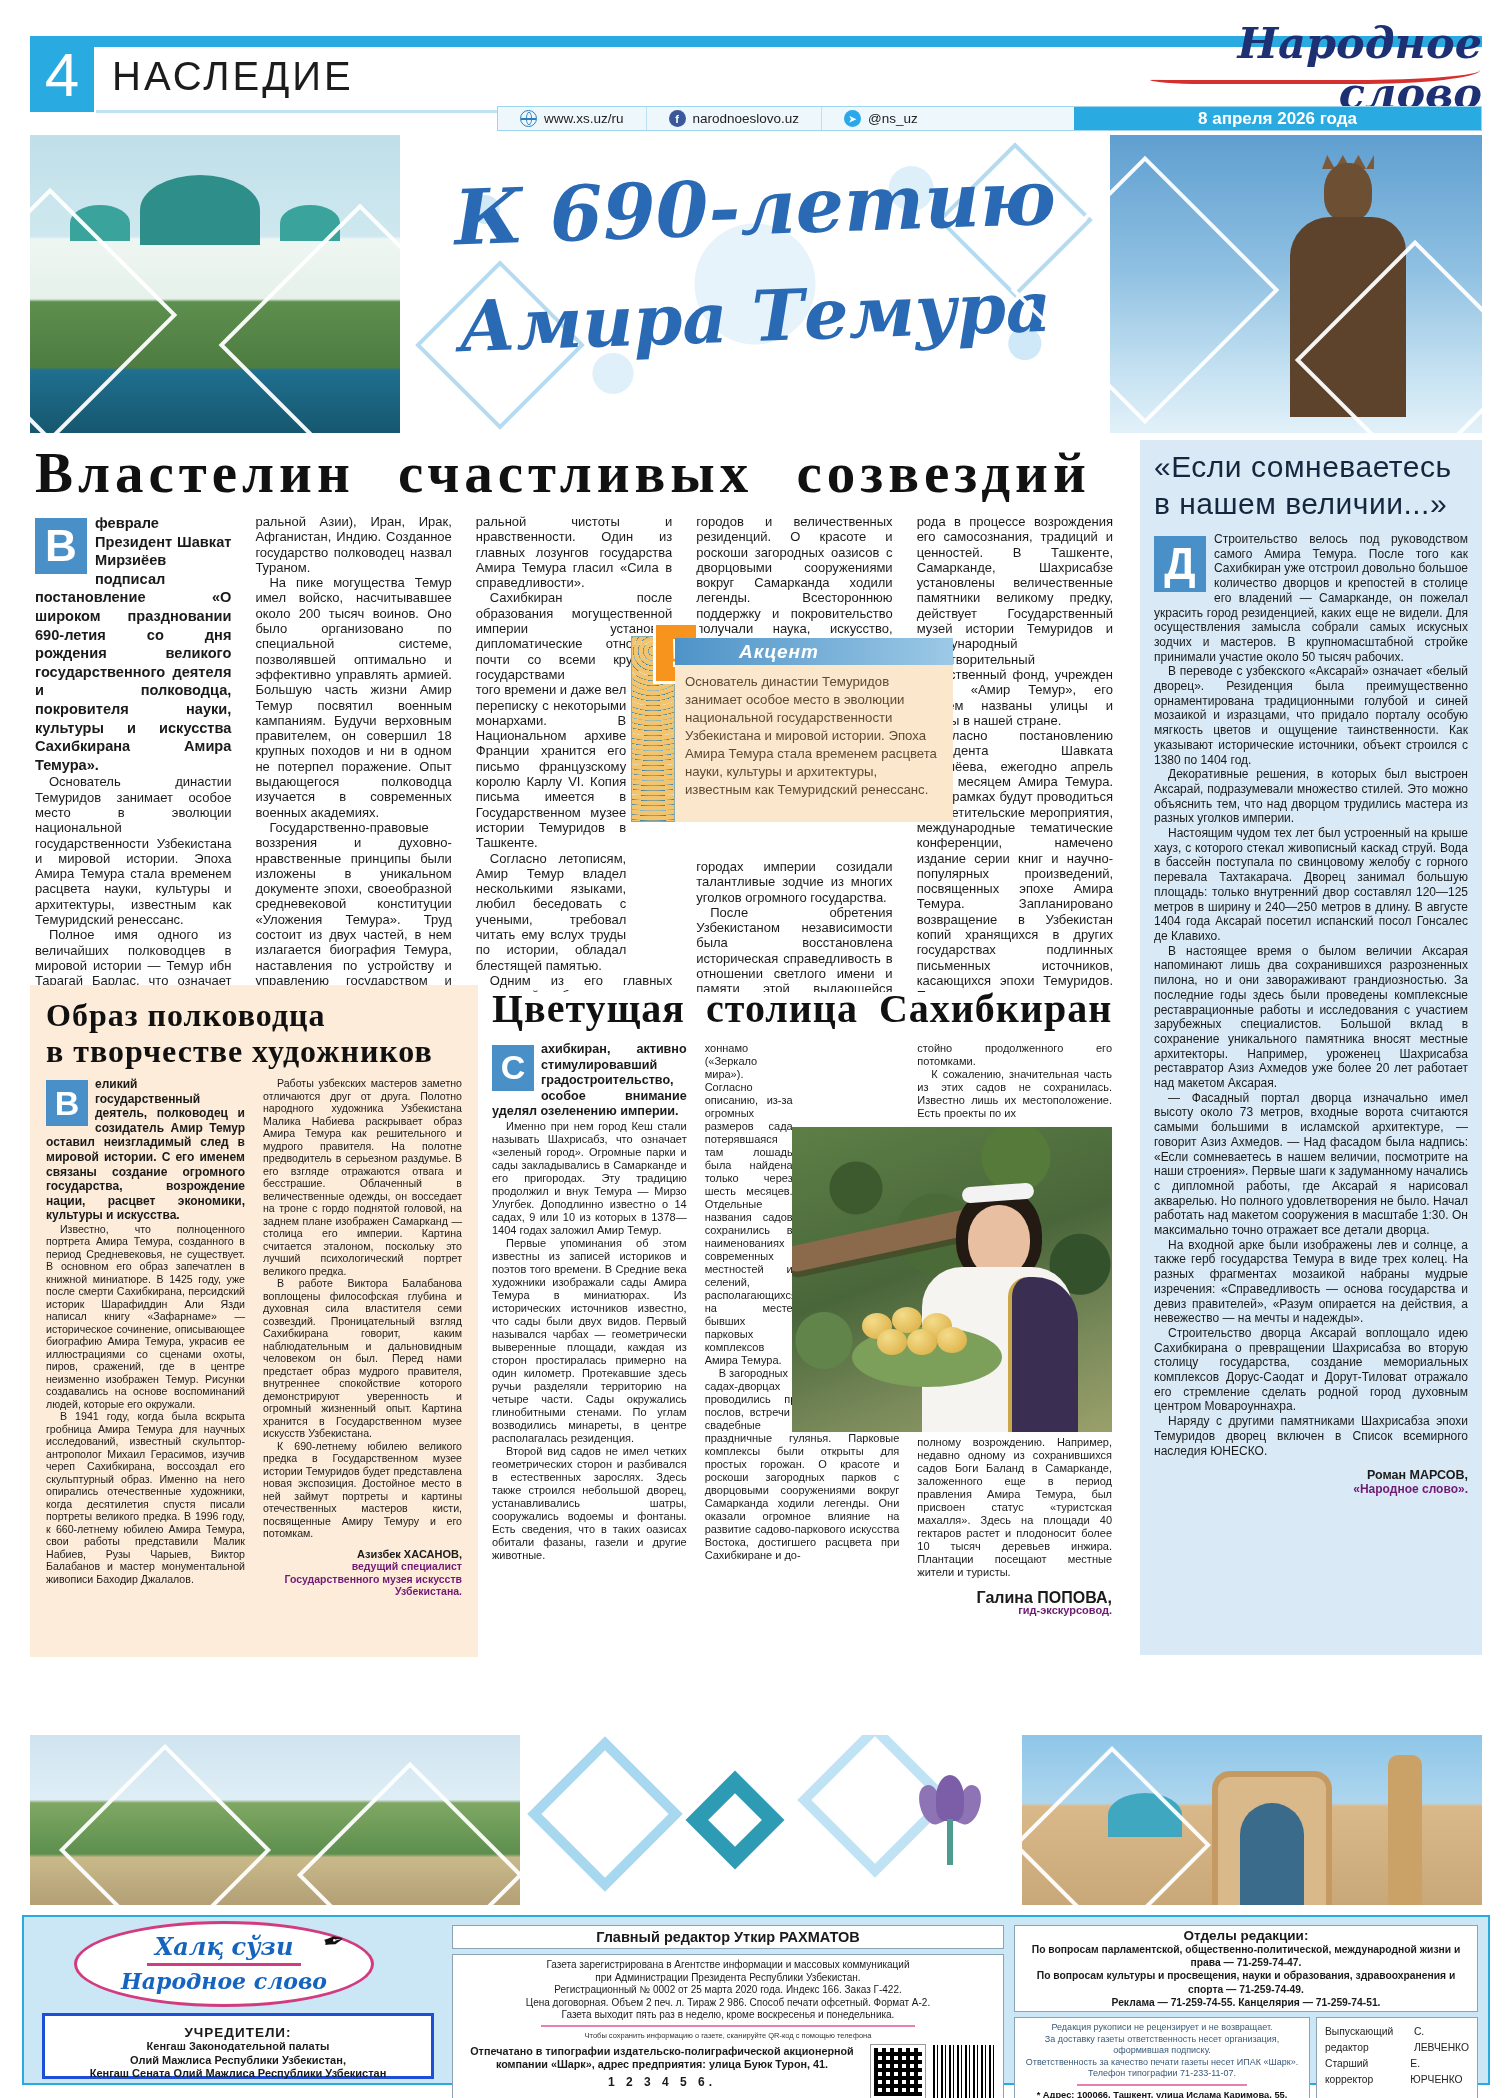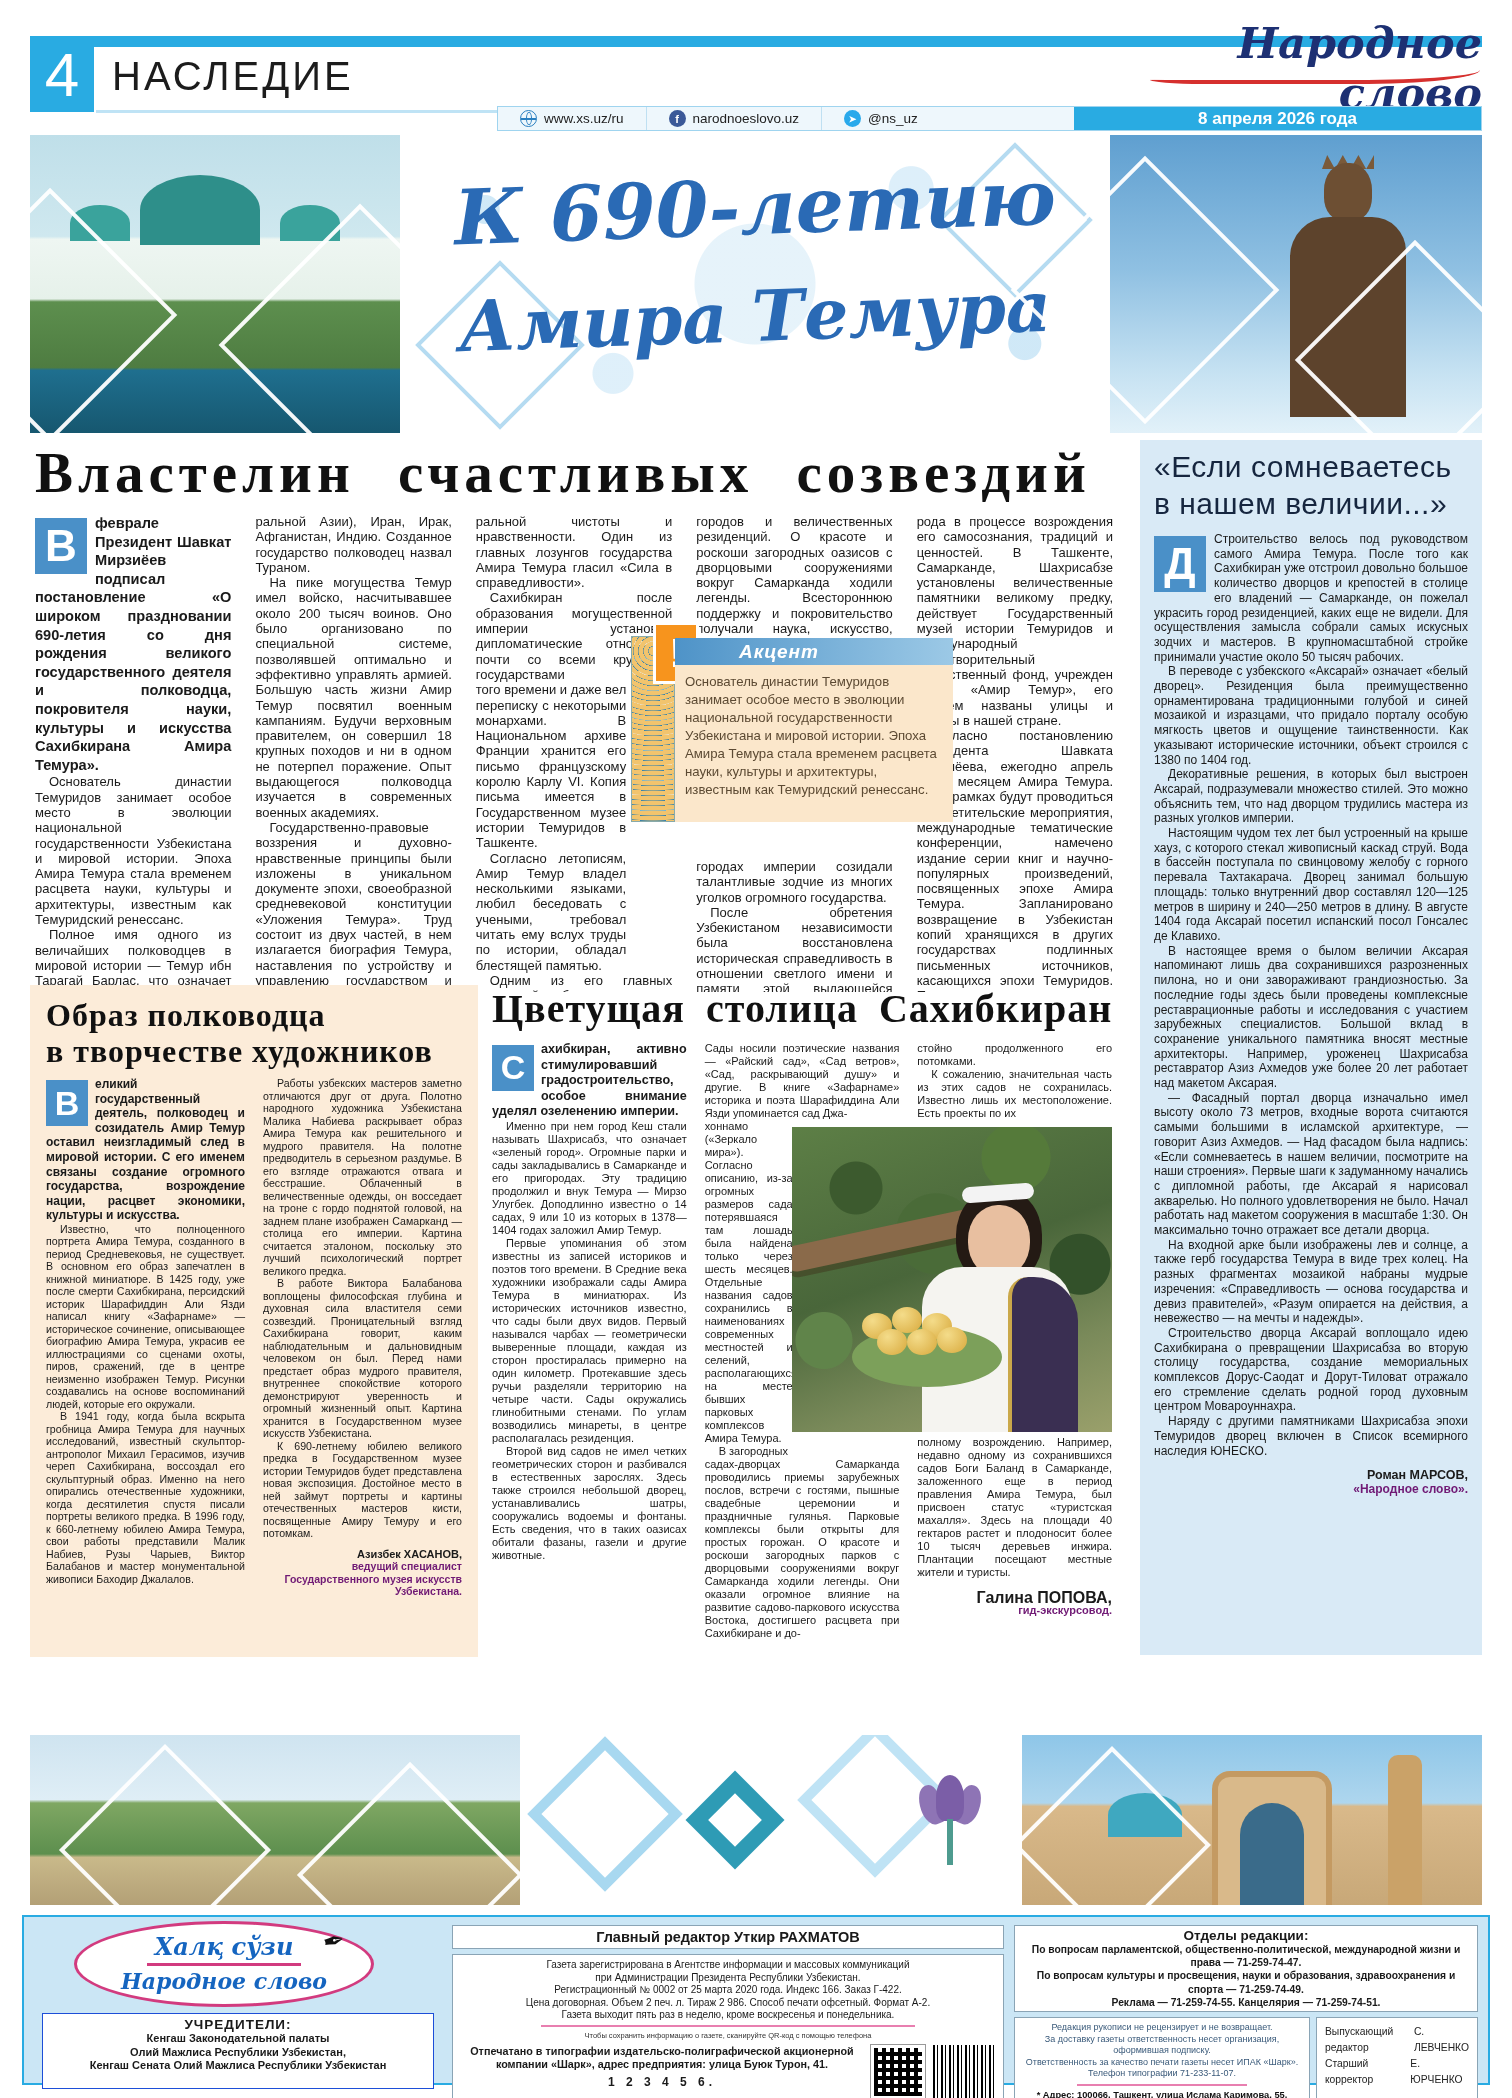--- a/index.html
+++ b/index.html
@@ -179,22 +179,22 @@
   .footer { left:22px; top:1915px; width:1468px; height:170px; background:#cbe6f5; border:2px solid #29abe2;
             display:flex; gap:10px; padding:8px 10px; }
   .f-left { width:408px; position:relative; }
   .oval { position:absolute; left:40px; top:-4px; width:300px; height:86px; background:#fff;
           border:3px solid #d23b7f; border-radius:50%; text-align:center; padding-top:8px; }
   .oval .l1 { font-family:"DejaVu Serif", serif; font-style:italic; font-weight:bold; font-size:24px;
               color:#1565c0; border-bottom:3px solid #d23b7f; display:inline-block; padding:0 8px 2px; }
   .oval .l2 { font-family:"DejaVu Serif", serif; font-style:italic; font-weight:bold; font-size:22px;
               color:#1565c0; margin-top:2px; }
   .oval .pen { position:absolute; right:26px; top:2px; font-size:26px; color:#111; transform:rotate(-12deg); }
-  .founders { position:absolute; left:8px; top:88px; width:392px; height:76px; background:#fff;
-              border:1px solid #1d4ed8; text-align:center; padding-top:3px; }
+  .founders { position:absolute; left:8px; top:88px; width:392px; height:66px; background:#fff;
+              border:3px solid #1d4ed8; text-align:center; padding-top:9px; }
   .founders .t { font-weight:bold; font-size:13.5px; letter-spacing:1px; }
   .founders .l { font-weight:bold; font-size:11px; line-height:13.5px; }
   .f-mid { width:552px; display:flex; flex-direction:column; gap:5px; }
   .chief { background:#fff; border:1px solid #8aa4b5; text-align:center; font-weight:bold; font-size:14.5px;
            padding:3px 0; }
   .reg { background:#fff; border:1px solid #8aa4b5; flex:1; padding:4px 8px; font-size:10px; line-height:12.6px;
          text-align:center; position:relative; }
   .reg .pink { width:70%; height:2px; background:#e87fb0; margin:3px auto; }
   .reg .qrnote { font-size:7.5px; color:#333; }
   .reg-low { display:flex; align-items:flex-start; gap:8px; margin-top:2px; }
@@ -388,23 +388,20 @@
         <span class="dropcap sm">С</span>
         <span>ахибкиран, активно стимулировавший градостроительство, особое внимание уделял озеленению империи.</span>
       </div>
       <div class="col">
           <p>Именно при нем город Кеш стали называть Шахрисабз, что означает «зеленый город». Огромные парки и сады закладывались в Самарканде и его пригородах. Эту традицию продолжил и внук Темура — Мирзо Улугбек. Доподлинно известно о 14 садах, 9 или 10 из которых в 1378—1404 годах заложил Амир Темур.</p>
           <p>Первые упоминания об этом известны из записей историков и поэтов того времени. В Средние века художники изображали сады Амира Темура в миниатюрах. Из исторических источников известно, что сады были двух видов. Первый назывался чарбах — геометрически выверенные площади, каждая из сторон простиралась примерно на один километр. Протекавшие здесь ручьи разделяли территорию на четыре части. Сады окружались глинобитными стенами. По углам возводились минареты, в центре располагалась резиденция.</p>
           <p>Второй вид садов не имел четких геометрических сторон и разбивался в естественных зарослях. Здесь также строился небольшой дворец, устанавливались шатры, сооружались водоемы и фонтаны. Есть сведения, что в таких оазисах обитали фазаны, газели и другие животные.</p>
         </div>
     </div>
     <div class="c">
-      <div class="col cont">
-          <p>Сады носили поэтические названия — «Райский сад», «Сад ветров», «Сад, раскрывающий душу» и другие. В книге «Зафарнаме» историка и поэта Шарафиддина Али Язди упоминается сад Джа-</p>
-        </div>
       <div class="col cont narrow2">
           <p>хоннамо («Зеркало мира»). Согласно описанию, из-за огромных размеров сада потерявшаяся там лошадь была найдена только через шесть месяцев. Отдельные названия садов сохранились в наименованиях современных местностей и селений, располагающихся на месте бывших парковых комплексов Амира Темура.</p>
           <p>В загородных</p>
         </div>
       <div class="col cont">
           <p>садах-дворцах Самарканда проводились приемы зарубежных послов, встречи с гостями, пышные свадебные церемонии и праздничные гулянья. Парковые комплексы были открыты для простых горожан. О красоте и роскоши загородных парков с дворцовыми сооружениями вокруг Самарканда ходили легенды. Они оказали огромное влияние на развитие садово-паркового искусства Востока, достигшего расцвета при Сахибкиране и до-</p>
         </div>
     </div>
     <div class="c">
       <div class="col cont">

